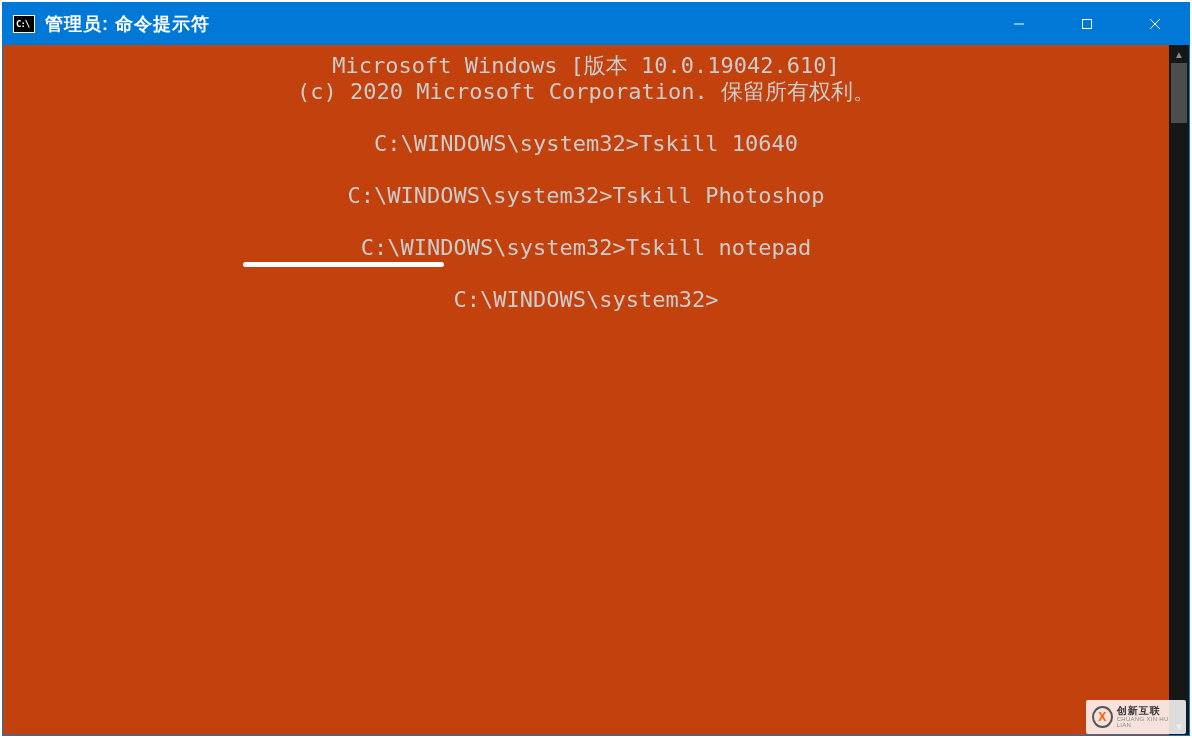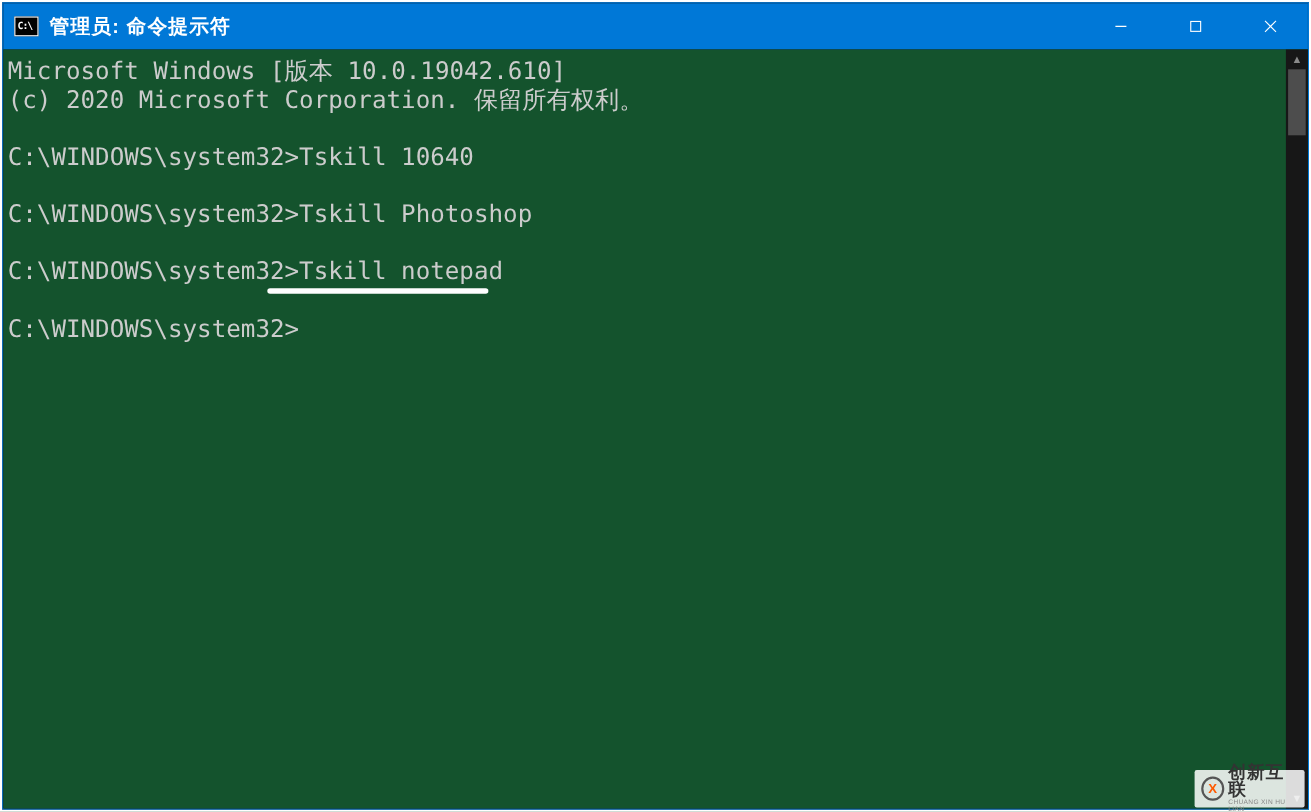--- a/index.html
+++ b/index.html
@@ -67,22 +67,23 @@
       align-items: center;
       justify-content: center;
       color: #ffffff;
       cursor: pointer;
     }
     .control-btn svg { display: block; }
 
     .client {
       flex: 1;
       display: flex;
-      background: #14532d;
-      position: relative;
+      background: #c2410c;
+      position: relative;
+      text-align: center;
     }
     .terminal {
       flex: 1;
       padding: 8px 4px;
       font-family: "NSimSun", "SimSun", "Consolas", monospace;
       font-size: 22px;
       line-height: 26px;
       color: #cccccc;
       white-space: pre;
       overflow: hidden;
@@ -148,21 +149,21 @@
       font-size: 12px;
       font-weight: bold;
       color: #ff5a00;
     }
     .watermark .wm-text {
       display: flex;
       flex-direction: column;
       line-height: 1;
     }
     .watermark .wm-main {
-      font-size: 16px;
+      font-size: 10px;
       font-weight: bold;
       color: #333;
       letter-spacing: 1px;
     }
     .watermark .wm-sub {
       font-size: 6px;
       color: #888;
       letter-spacing: 0.3px;
     }
   </style>

